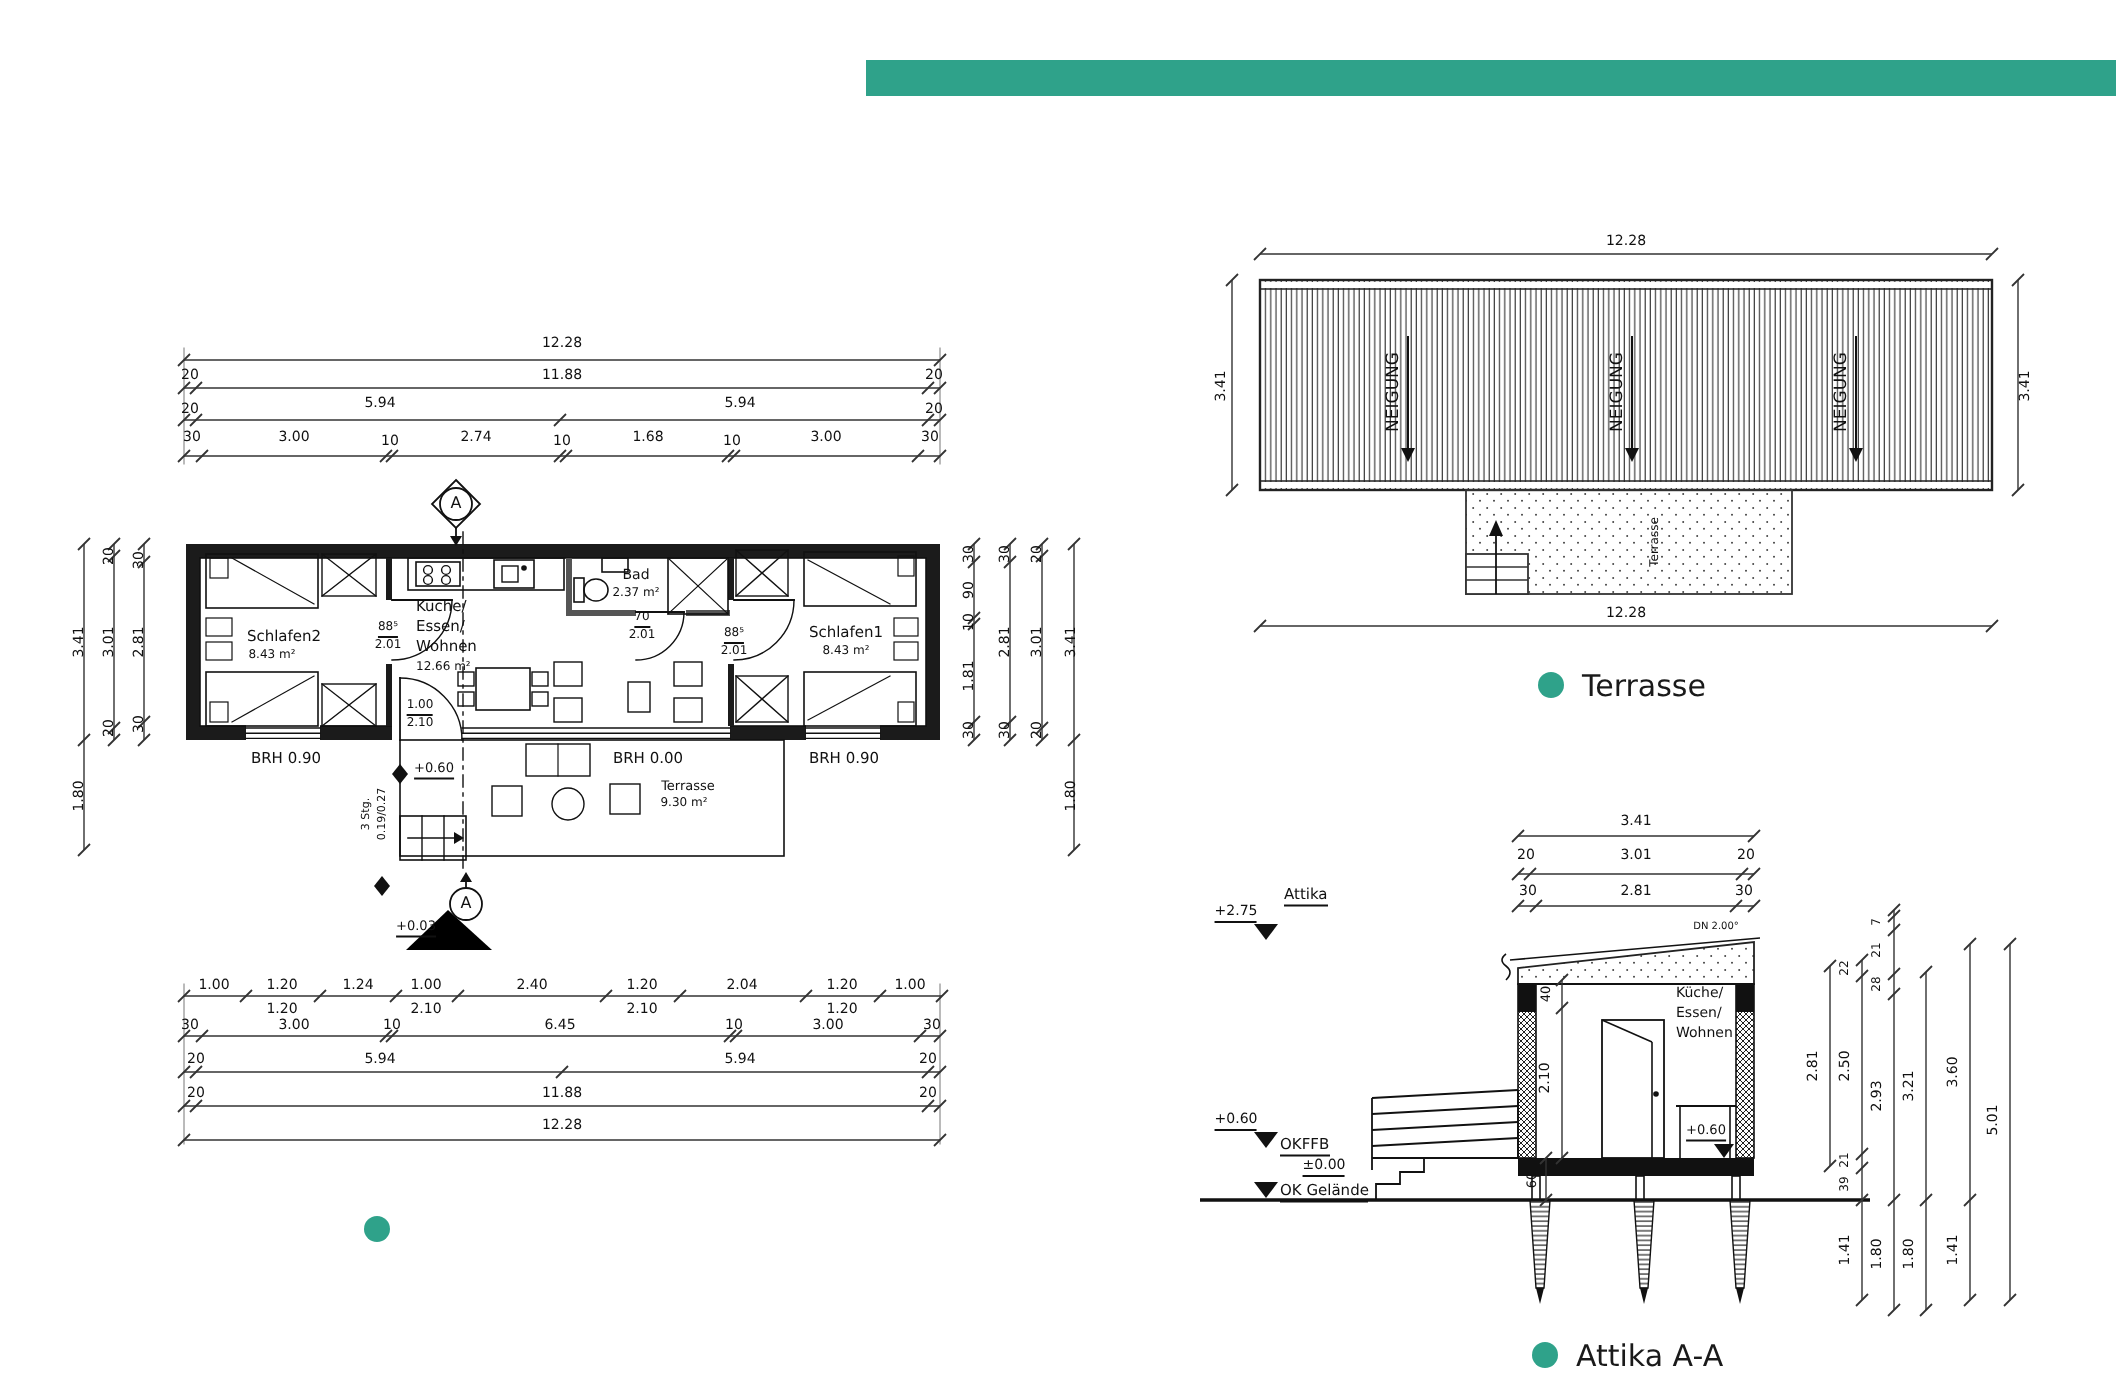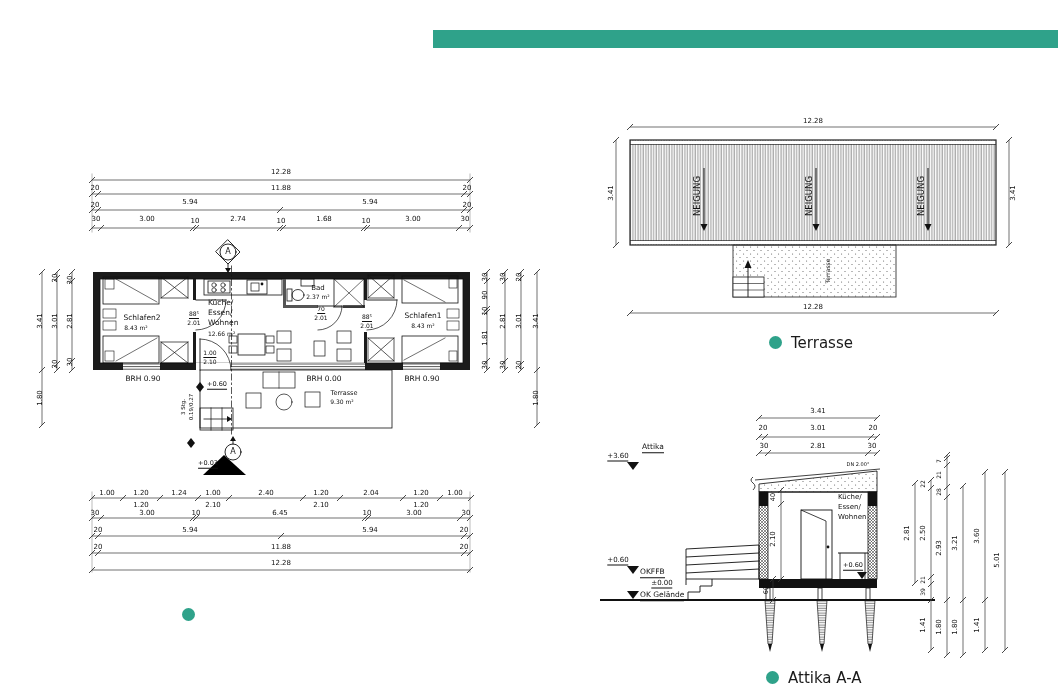--- a/index.html
+++ b/index.html
@@ -520,21 +520,21 @@
       </div>
     <div>
         <span class="lbl" style="left: 818px; top: 411px; font-size: 7px; transform: translate(-50%, -50%);">3.41</span>
         <span class="lbl" style="left: 763px; top: 428px; font-size: 7px; transform: translate(-50%, -50%);">20</span>
         <span class="lbl" style="left: 818px; top: 428px; font-size: 7px; transform: translate(-50%, -50%);">3.01</span>
         <span class="lbl" style="left: 873px; top: 428px; font-size: 7px; transform: translate(-50%, -50%);">20</span>
         <span class="lbl" style="left: 764px; top: 446px; font-size: 7px; transform: translate(-50%, -50%);">30</span>
         <span class="lbl" style="left: 818px; top: 446px; font-size: 7px; transform: translate(-50%, -50%);">2.81</span>
         <span class="lbl" style="left: 872px; top: 446px; font-size: 7px; transform: translate(-50%, -50%);">30</span>
         <span class="lbl" style="left: 858px; top: 464px; font-size: 5px; transform: translate(-50%, -50%);">DN 2.00°</span>
-        <span class="lbl u" style="left: 618px; top: 457px; font-size: 7px; transform: translate(-50%, -50%);">+3.60</span>
+        <span class="lbl u" style="left: 618px; top: 457px; font-size: 7px; transform: translate(-50%, -50%);">+2.75</span>
         <span class="lbl u" style="left: 642px; top: 448px; font-size: 7.5px; transform: translate(0px, -50%);">Attika</span>
         <span class="lbl u" style="left: 618px; top: 561px; font-size: 7px; transform: translate(-50%, -50%);">+0.60</span>
         <span class="lbl u" style="left: 640px; top: 573px; font-size: 7.5px; transform: translate(0px, -50%);">OKFFB</span>
         <span class="lbl u" style="left: 618px; top: 584px; font-size: 7px; transform: translate(-50%, -50%); margin-left: 44px;">±0.00</span>
         <span class="lbl u" style="left: 640px; top: 596px; font-size: 7.5px; transform: translate(0px, -50%);">OK Gelände</span>
         <span class="lbl" style="left: 773px; top: 497px; font-size: 6.5px; transform: translate(-50%, -50%) rotate(-90deg);">40</span>
         <span class="lbl" style="left: 773px; top: 539px; font-size: 7px; transform: translate(-50%, -50%) rotate(-90deg);">2.10</span>
         <span class="lbl" style="left: 838px; top: 497px; font-size: 7px; transform: translate(0px, -50%);">Küche/</span>
         <span class="lbl" style="left: 838px; top: 507px; font-size: 7px; transform: translate(0px, -50%);">Essen/</span>
         <span class="lbl" style="left: 838px; top: 517px; font-size: 7px; transform: translate(0px, -50%);">Wohnen</span>

